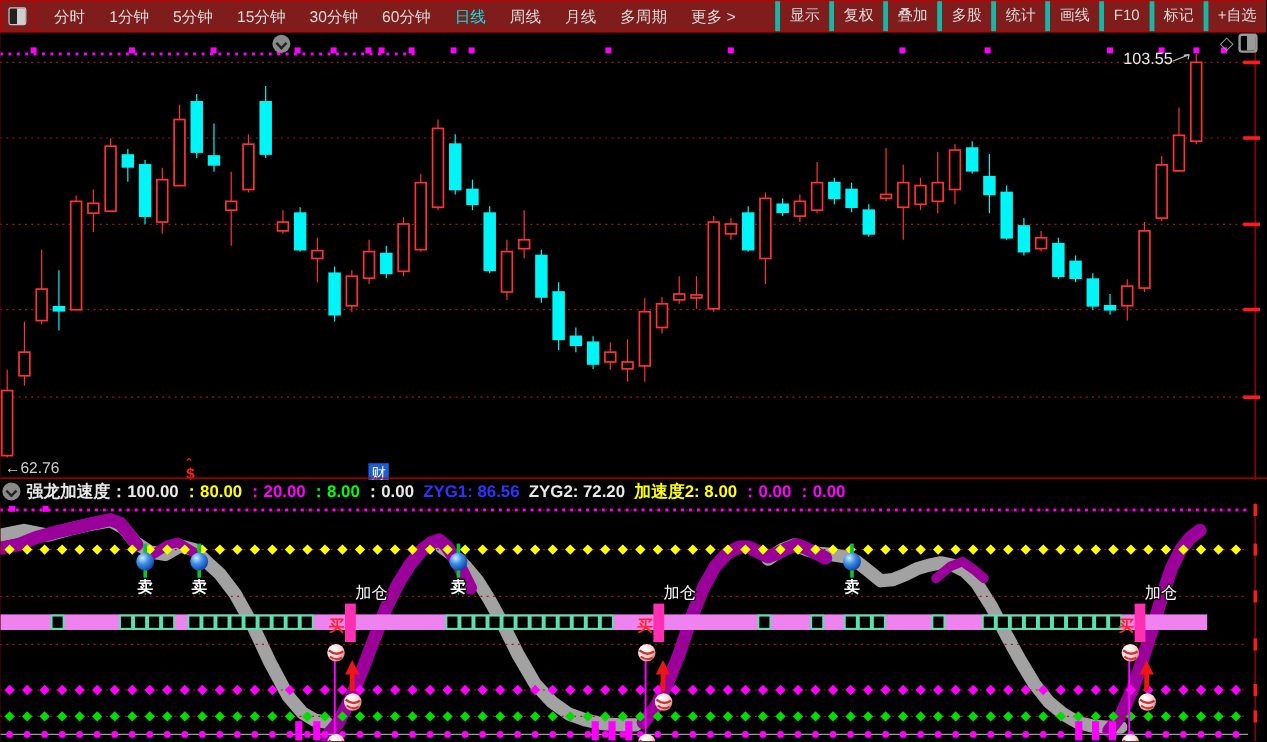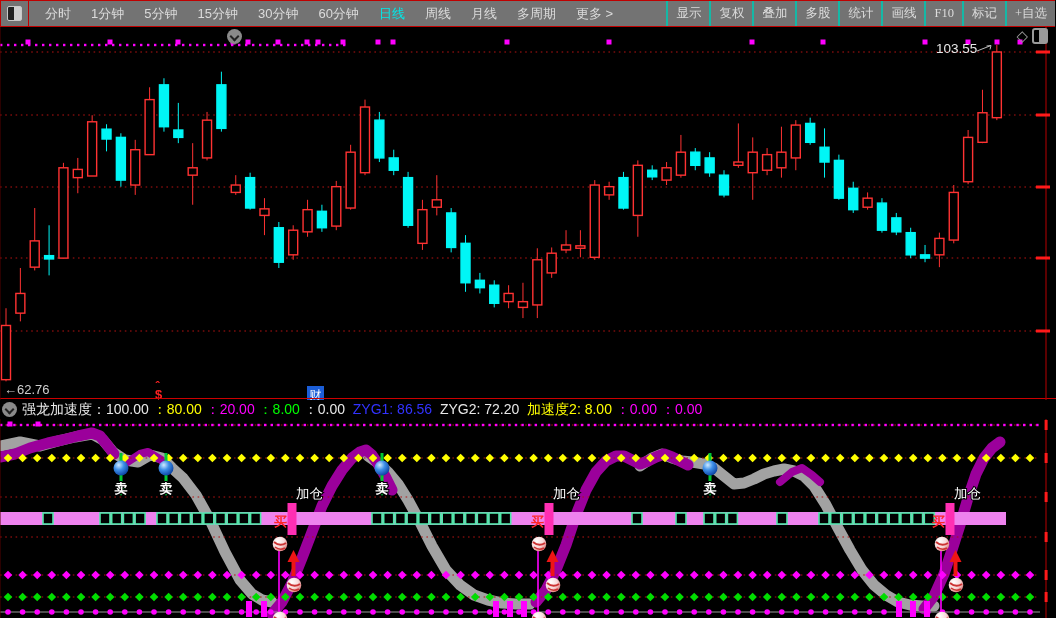--- a/index.html
+++ b/index.html
@@ -1,46 +1,46 @@
 <!DOCTYPE html>
 <html><head>
 <meta charset="utf-8">
 <style>
   html,body{margin:0;padding:0;background:#000;}
   #app{position:relative;width:1056px;height:618px;background:#000;overflow:hidden;
        font-family:"Liberation Sans","DejaVu Sans",sans-serif;}
   svg{position:absolute;left:0;top:0;z-index:1;pointer-events:none;}
   
-  #toolbar{position:absolute;left:0;top:0;width:1054px;height:25px;background:#737373;
+  #toolbar{position:absolute;left:0;top:0;width:1054px;height:25px;background:#7f1d1d;
     border-top:1px solid #c00000;border-bottom:1px solid #c00000;border-left:1px solid #c00000;
     display:flex;align-items:center;z-index:3;text-align:right;}
   #tb-icon{width:13px;height:13px;border:1px solid #c8c8c8;border-radius:2px;margin:0 6px;
     background:linear-gradient(to right,#222 0 45%,#cfcfcf 45% 100%);flex:0 0 auto;}
   #tb-sep{width:1px;height:25px;background:#c00000;margin-right:6px;}
   #tb-menu{display:flex;align-items:center;}
   .tb-item{color:#dcdcdc;font-size:13px;padding:0 10px;white-space:nowrap;cursor:default;}
   .tb-item.active{color:#00e8e8;}
   #tb-right{display:flex;align-items:center;margin-left:auto;height:25px;}
   .tb-btn{color:#dcdcdc;font-size:12.5px;padding:0 8px;height:25px;line-height:25px;
-    border-left:2px solid #14b8a6;white-space:nowrap;cursor:default;font-family:Liberation Serif, serif;}
+    border-left:4px solid #14b8a6;white-space:nowrap;cursor:default;}
   
   #title-row{position:absolute;left:0;top:27px;width:1056px;height:20px;z-index:3;}
   #chart-title{position:absolute;left:4px;top:2px;color:#d8d8d8;font-size:13px;white-space:nowrap;}
   .circle-chevron{position:absolute;width:15px;height:15px;border-radius:50%;background:#8a8a8a;display:inline-block;}
   .circle-chevron::after{content:"";position:absolute;left:4px;top:4px;width:5px;height:5px;
     border-right:2px solid #222;border-bottom:2px solid #222;transform:rotate(45deg);}
   #title-chevron{left:227px;top:2px;}
   #icon-diamond{position:absolute;right:28px;top:0px;color:#9a9a9a;font-size:15px;}
   #icon-split2{position:absolute;right:8px;top:1px;width:12px;height:12px;border:2px solid #9a9a9a;
     border-radius:3px;background:linear-gradient(to right,#000 0 45%,#9a9a9a 45% 100%);}
   
   #ind-header{position:absolute;left:0;top:400px;width:1056px;height:19px;background:#000;
     display:flex;align-items:center;z-index:3;}
   #ind-chevron{position:relative;flex:0 0 15px;margin:0 5px 0 2px;}
-  .seg{font-size:14px;white-space:pre;font-weight:400;}
+  .seg{font-size:14px;white-space:pre;font-weight:700;}
 </style>
 </head>
 <body>
 
 <div id="app">
 
   <svg id="gfx" width="1056" height="618">
       <defs>
         <radialGradient id="blueBall" cx="35%" cy="30%" r="75%">
           <stop offset="0%" stop-color="#cfeaff"></stop>

